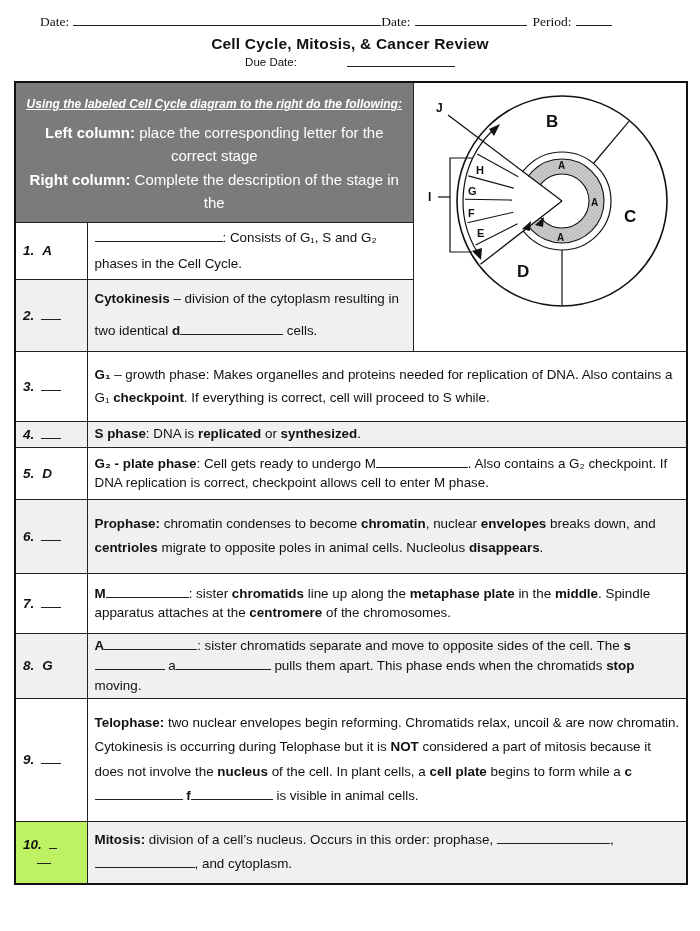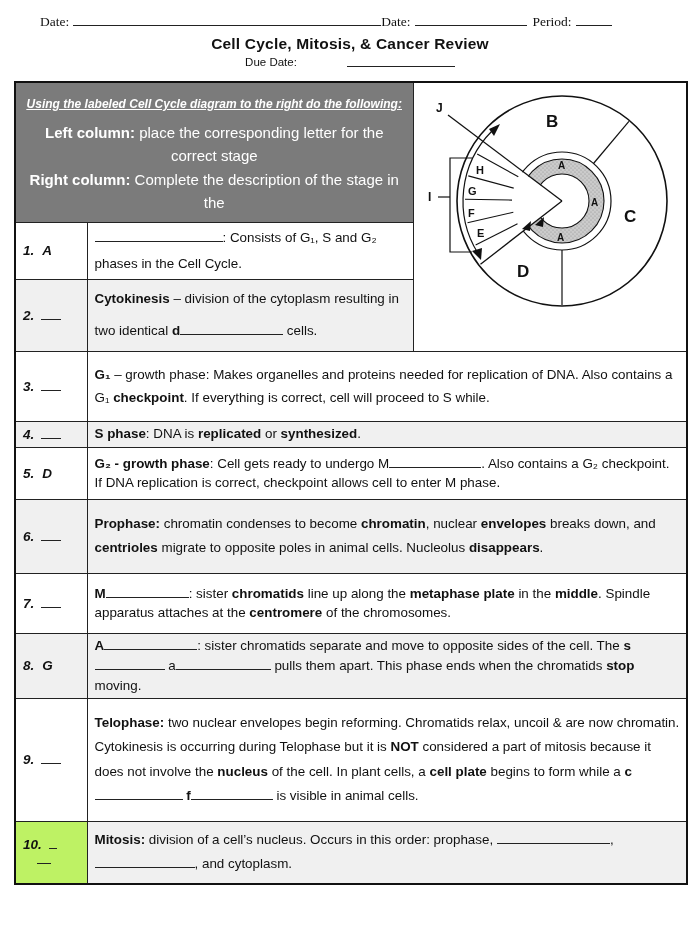--- a/index.html
+++ b/index.html
@@ -125,21 +125,21 @@
       <tr style="height: 70px;">
         <td class="ans"><span>3.</span><span class="ablank"></span></td>
         <td class="desc" colspan="2" style="line-height: 23px;"><span style="font-weight: bold;">G₁</span><span> – growth phase: Makes organelles and proteins needed for replication of DNA. Also contains a G₁ </span><span style="font-weight: bold;">checkpoint</span><span>. If everything is correct, cell will proceed to S while.</span></td>
       </tr>
       <tr class="shaded" style="height: 26px;">
         <td class="ans" style="background: rgb(240, 240, 240);"><span>4.</span><span class="ablank"></span></td>
         <td class="desc" colspan="2" style="line-height: 18px; background: rgb(240, 240, 240);"><span style="font-weight: bold;">S phase</span><span>: DNA is </span><span style="font-weight: bold;">replicated</span><span> or </span><span style="font-weight: bold;">synthesized</span><span>.</span></td>
       </tr>
       <tr style="height: 52px;">
         <td class="ans"><span>5.</span><span style="margin-left: 8px;">D</span></td>
-        <td class="desc" colspan="2" style="line-height: 19px;"><span style="font-weight: bold;">G₂ - growth phase</span><span>: Cell gets ready to undergo M</span><span class="blank" style="width: 92px;"></span><span>. Also contains a G₂ checkpoint. If DNA replication is correct, checkpoint allows cell to enter M phase.</span></td>
+        <td class="desc" colspan="2" style="line-height: 19px;"><span style="font-weight: bold;">G₂ - plate phase</span><span>: Cell gets ready to undergo M</span><span class="blank" style="width: 92px;"></span><span>. Also contains a G₂ checkpoint. If DNA replication is correct, checkpoint allows cell to enter M phase.</span></td>
       </tr>
       <tr class="shaded" style="height: 74px;">
         <td class="ans" style="background: rgb(240, 240, 240);"><span>6.</span><span class="ablank"></span></td>
         <td class="desc" colspan="2" style="line-height: 24.5px; background: rgb(240, 240, 240);"><span style="font-weight: bold;">Prophase:</span><span> chromatin condenses to become </span><span style="font-weight: bold;">chromatin</span><span>, nuclear </span><span style="font-weight: bold;">envelopes</span><span> breaks down, and </span><span style="font-weight: bold;">centrioles</span><span> migrate to opposite poles in animal cells. Nucleolus </span><span style="font-weight: bold;">disappears</span><span>.</span></td>
       </tr>
       <tr style="height: 60px;">
         <td class="ans"><span>7.</span><span class="ablank"></span></td>
         <td class="desc" colspan="2" style="line-height: 19.5px;"><span style="font-weight: bold;">M</span><span class="blank" style="width: 83px;"></span><span>: sister </span><span style="font-weight: bold;">chromatids</span><span> line up along the </span><span style="font-weight: bold;">metaphase plate</span><span> in the </span><span style="font-weight: bold;">middle</span><span>. Spindle apparatus attaches at the </span><span style="font-weight: bold;">centromere</span><span> of the chromosomes.</span></td>
       </tr>
       <tr class="shaded" style="height: 65px;">

